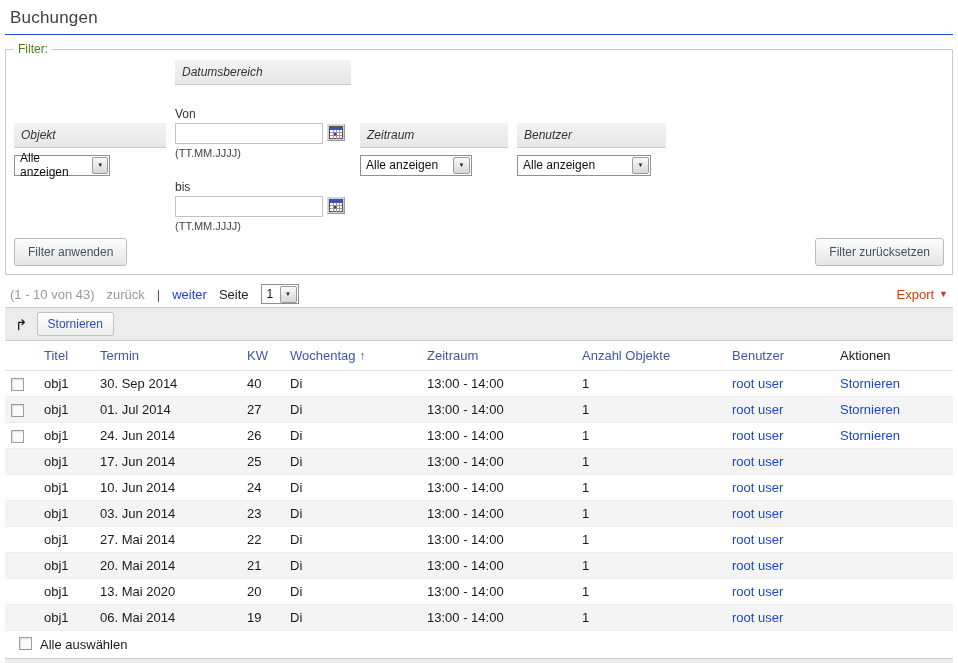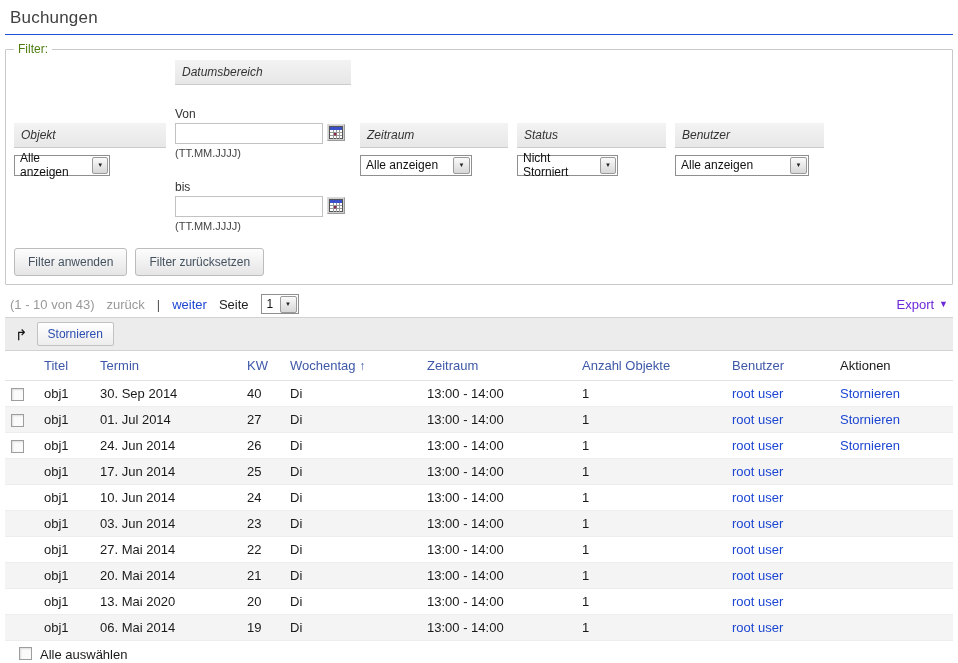--- a/index.html
+++ b/index.html
@@ -51,40 +51,40 @@
     font-size: 12px; color: #111; padding: 0 1px 0 5px; cursor: pointer;
   }
   .sel .sel-btn {
     width: 17px; height: 17px; margin-left: 6px;
     border: 1px solid #9a9a9a; border-radius: 2px;
     background: linear-gradient(#fafafa, #d7d7d7);
     display: flex; align-items: center; justify-content: center;
     font-size: 6px; color: #222;
   }
 
-  .filter-buttons { margin-top: 10px; display: flex; gap: 8px; }
+  .filter-buttons { margin-top: 0; display: flex; gap: 8px; justify-content: space-between; }
   button.btn {
     font-family: inherit; font-size: 12px; color: #44525f;
     border: 1px solid #bcbcbc; border-radius: 3px;
     background: linear-gradient(#fdfdfd, #e5e5e5);
     padding: 6px 13px; cursor: pointer;
   }
 
   
   .pagerow {
     display: flex; align-items: center; justify-content: space-between;
     padding: 9px 5px 3px 5px; font-size: 13px;
   }
   .pagerow .left { display: flex; align-items: center; gap: 12px; }
   .muted { color: #999; }
   a.link { color: #1c46d2; text-decoration: none; cursor: pointer; }
   .sep { color: #555; }
   .page-label { color: #222; }
   .sel.small { height: 20px; }
-  .export { color: #6d28d9; font-size: 13px; display: inline-flex; align-items: center; gap: 5px; cursor: pointer; }
+  .export { color: #c2410c; font-size: 13px; display: inline-flex; align-items: center; gap: 5px; cursor: pointer; }
   .export .tri { font-size: 9px; }
 
   
   .tablewrap { border-bottom: 1px solid #b3b3b3; }
   .toolbar {
     background: #ececec; border-top: 1px solid #d2d2d2; border-bottom: 1px solid #d2d2d2;
     padding: 4px 6px 4px 10px; display: flex; align-items: center; gap: 9px;
   }
   .toolbar.bottom { border-bottom: none; }
   .corner-arrow { font-size: 15px; color: #111; line-height: 1; }
@@ -179,27 +179,20 @@
       </div>
 
       <div class="fcol" style="width:148px">
         <div class="fcol-header">Zeitraum</div>
         <div class="sel" style="width:112px">
           <span>Alle anzeigen</span>
           <span class="sel-btn">▼</span>
         </div>
       </div>
 
-      <div class="fcol" style="width:149px">
-        <div class="fcol-header">Status</div>
-        <div class="sel" style="width:101px">
-          <span>Nicht Storniert</span>
-          <span class="sel-btn">▼</span>
-        </div>
-      </div>
 
       <div class="fcol" style="width:149px">
         <div class="fcol-header">Benutzer</div>
         <div class="sel" style="width:134px">
           <span>Alle anzeigen</span>
           <span class="sel-btn">▼</span>
         </div>
       </div>
 
     </div>

